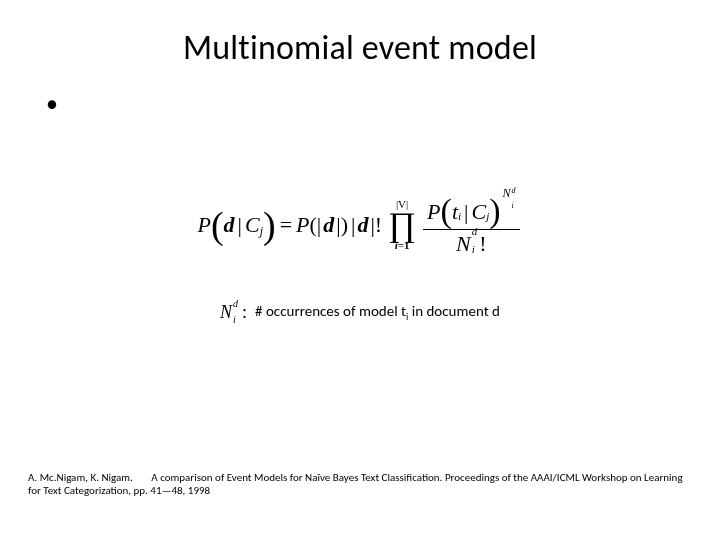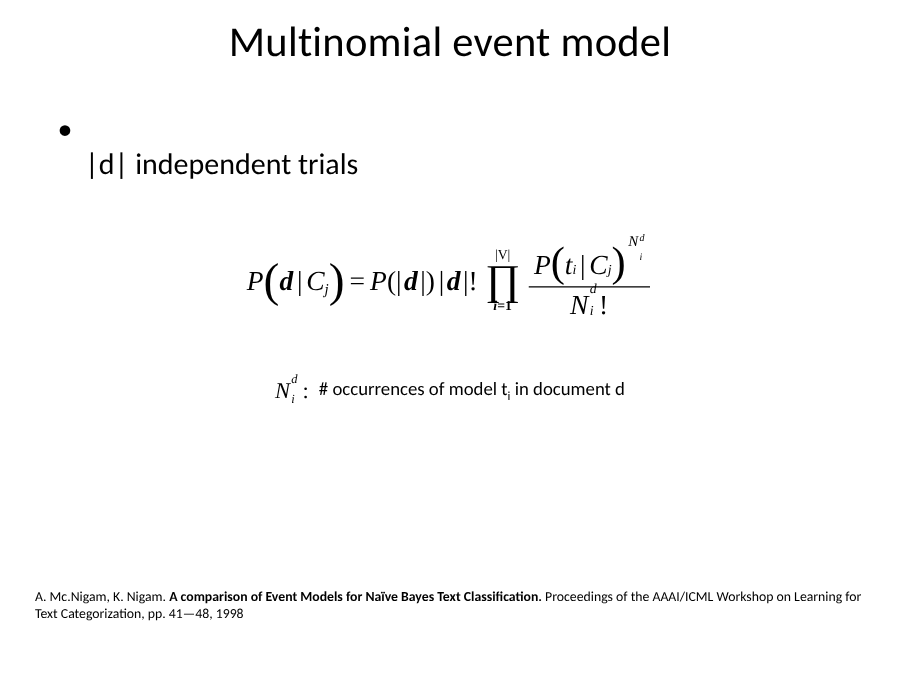--- a/index.html
+++ b/index.html
@@ -14,21 +14,21 @@
     position: relative;
   }
   .slide {
     width: 720px;
     height: 540px;
     position: relative;
     box-sizing: border-box;
   }
   .title {
     position: absolute;
-    top: 14px;
+    top: 27px;
     left: 0;
     right: 0;
     text-align: center;
     font-size: 34px;
     font-weight: 400;
     letter-spacing: 0.2px;
   }
   .bullet-block {
     position: absolute;
     top: 90px;
@@ -137,35 +137,34 @@
   .legend .supsub2 .sub { position: relative; top: 2px; }
   .legend .txt sub { font-size: 10px; }
   .citation {
     position: absolute;
     left: 28px;
     right: 28px;
     bottom: 42px;
     font-size: 11px;
     line-height: 1.25;
   }
-  .citation .btitle { font-weight: 700; }
+  .citation .btitle { font-weight: 400; margin-left: 16px; }
 </style>
 </head>
 <body>
 
 <div class="slide">
 
   <div class="title">Multinomial event model</div>
 
   <div class="bullet-block">
     <div class="bullet-row">
       <div class="bullet-marker">•</div>
       <div class="bullet-text">
         <br>
-        <span>|d| independent trials</span>
       </div>
     </div>
   </div>
 
   <div class="formula">
     <div class="row">
       <span>P</span>
       <span class="paren-scale">(</span>
       <span style="font-weight:700;">d</span>
       <span class="upright" style="margin:0 3px;">|</span>

